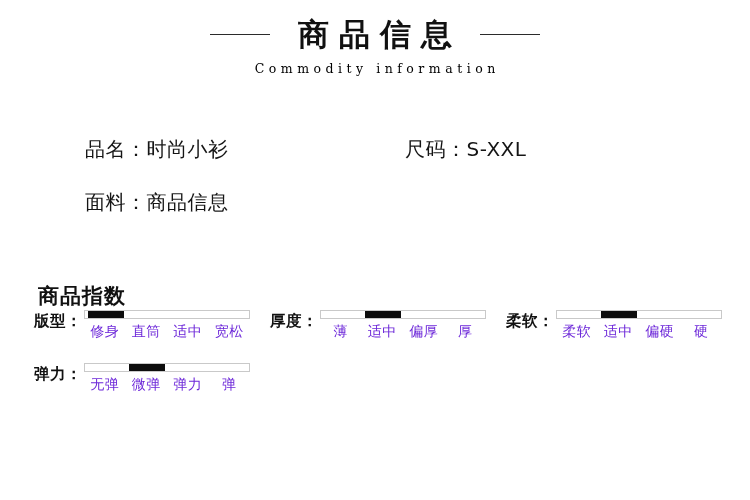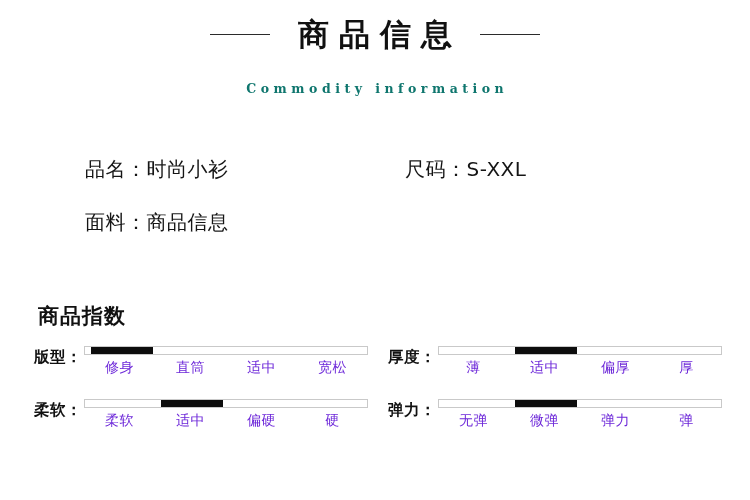--- a/index.html
+++ b/index.html
@@ -39,27 +39,26 @@
   }
   .main-title {
     font-size: 31px;
     letter-spacing: 10px;
     text-indent: 10px;
     font-weight: 700;
     color: #111111;
     line-height: 1.2;
   }
   .sub-title {
-    margin-top: 28px;
+    margin-top: 8px;
     font-size: 12.5px;
     letter-spacing: 4.5px;
     text-indent: 4.5px;
-    color: #0f766e;
+    color: #000000;
     font-family: "DejaVu Serif", "Liberation Serif", serif;
-    font-weight: bold;
   }
 
   
   .info {
     margin-top: 60px;
     padding: 0 60px 0 85px;
     display: grid;
     grid-template-columns: 320px 1fr;
     row-gap: 26px;
   }
@@ -79,24 +78,23 @@
   .index-heading {
     margin-top: 66px;
     padding-left: 38px;
     font-size: 21px;
     font-weight: 700;
     color: #111111;
     letter-spacing: 1px;
   }
 
   .meters {
-    margin-top: 16px;
     padding: 0 28px 0 34px;
     display: grid;
-    grid-template-columns: 1fr 1fr;
+    grid-template-columns: 1fr 1fr 1fr;
     column-gap: 20px;
     row-gap: 22px;
   }
   .meter {
     display: flex;
     align-items: flex-start;
   }
   .meter-label {
     font-size: 15.5px;
     font-weight: 700;

